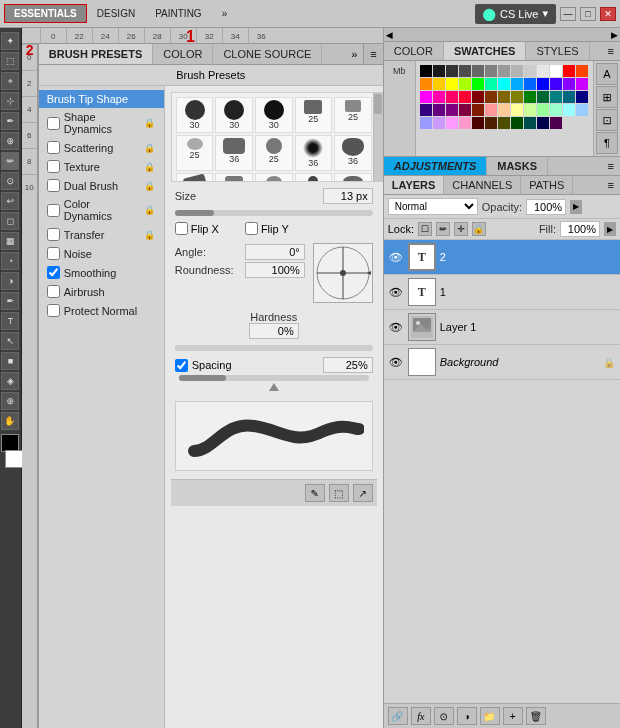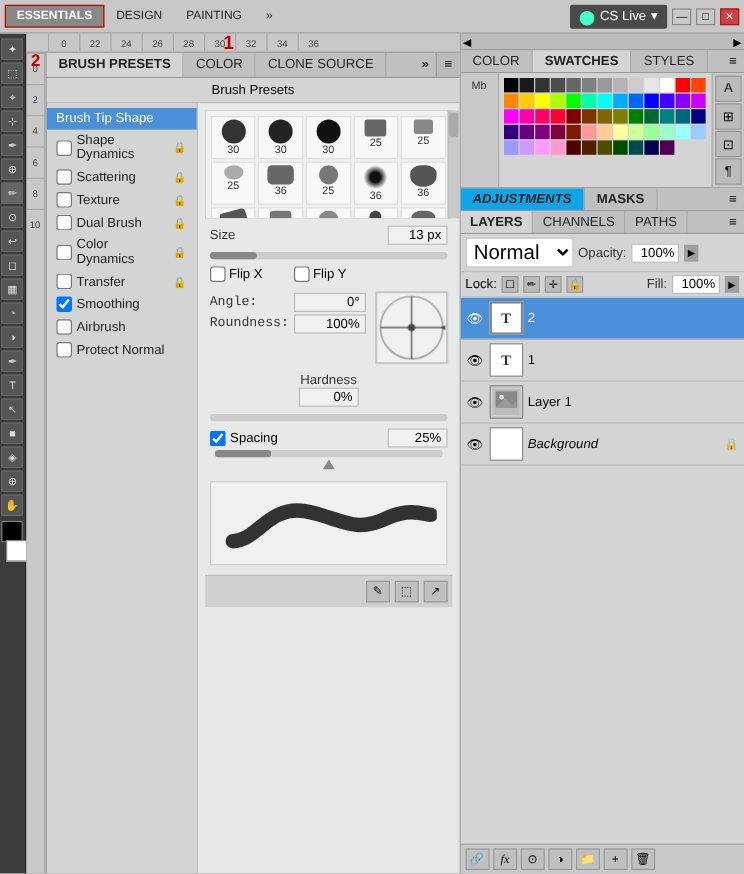--- a/index.html
+++ b/index.html
@@ -182,21 +182,21 @@
     .flip-check { display: flex; align-items: center; gap: 3px; font-size: 11px; }
 
     
     .angle-section {
       display: flex; gap: 8px; align-items: flex-start; padding: 2px 4px;
     }
     .angle-fields { flex: 1; }
     .field-row {
       display: flex; align-items: center; justify-content: space-between; padding: 1px 0;
     }
-    .field-label { font-size: 11px; color: #333; width: 70px; font-family: Liberation Mono, monospace; }
+    .field-label { font-size: 11px; color: #333; width: 70px; }
     .field-val {
       background: #f0f0f0; border: 1px solid #bbb; padding: 1px 4px;
       font-size: 11px; width: 60px; text-align: right;
     }
     .brush-preview-circle {
       width: 60px; height: 60px; background: #f0f0f0; border: 1px solid #aaa;
       display: flex; align-items: center; justify-content: center;
       position: relative;
     }
 
@@ -283,21 +283,21 @@
       border-right: 1px solid #aaa;
     }
     .layers-tab.active { background: #d4d4d4; font-weight: bold; }
     .layers-tab-menu { margin-left: auto; padding: 3px 6px; cursor: pointer; }
 
     .layers-controls {
       display: flex; align-items: center; padding: 3px 4px; gap: 4px;
       background: #d4d4d4; border-bottom: 1px solid #bbb;
     }
     .blend-select {
-      font-size: 17px; padding: 1px 2px; border: 1px solid #bbb;
+      font-size: 10px; padding: 1px 2px; border: 1px solid #bbb;
       background: white; width: 90px;
     }
     .opacity-label { font-size: 11px; color: #333; }
     .opacity-val {
       background: white; border: 1px solid #bbb; padding: 1px 3px;
       font-size: 11px; width: 40px; text-align: right;
     }
     .expand-btn {
       width: 12px; height: 14px; background: #a0a0a0; border: none;
       cursor: pointer; font-size: 8px;
@@ -495,20 +495,24 @@
             </div>
             <div class="brush-option">
               <input type="checkbox" style="">
               <span>Color Dynamics</span>
               <span class="lock-icon">🔒</span>
             </div>
             <div class="brush-option">
               <input type="checkbox" style="">
               <span>Transfer</span>
               <span class="lock-icon">🔒</span>
+            </div>
+            <div class="brush-option">
+              <input type="checkbox" style="">
+              <span>Noise</span>
             </div>
             <div class="brush-option">
               <input type="checkbox" checked="" style="">
               <span>Smoothing</span>
             </div>
             <div class="brush-option">
               <input type="checkbox" style="">
               <span>Airbrush</span>
             </div>
             <div class="brush-option">

